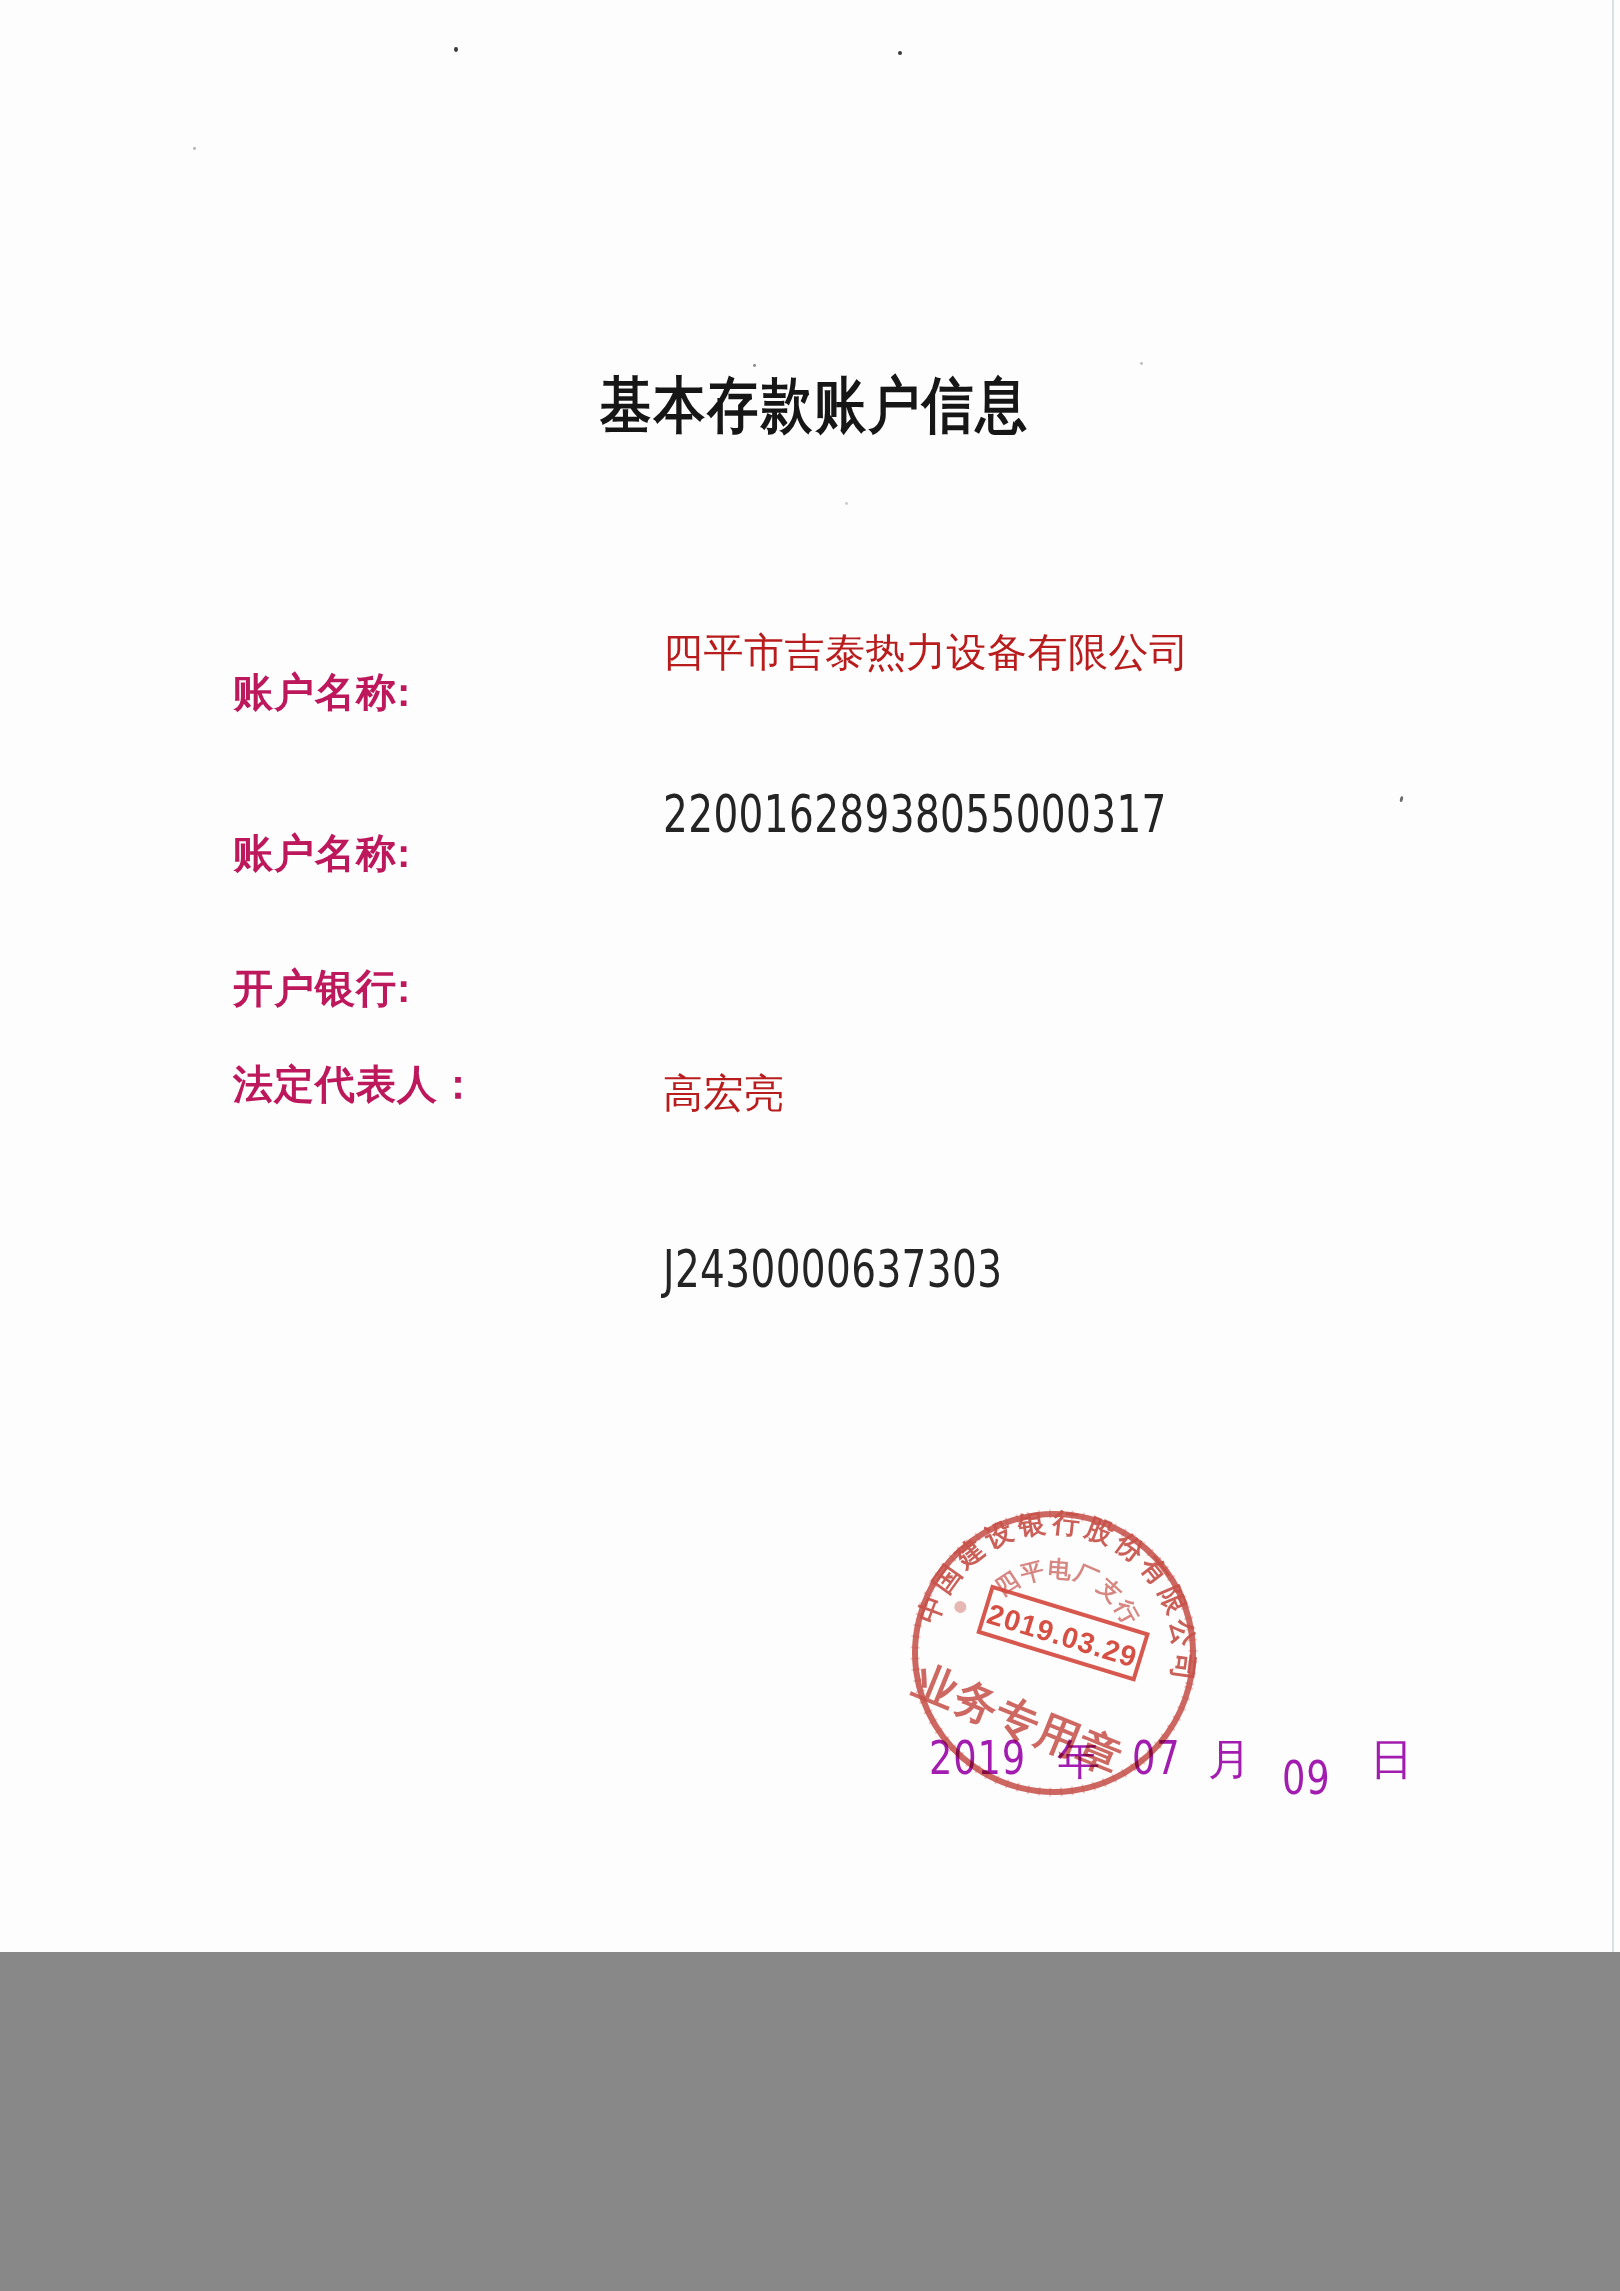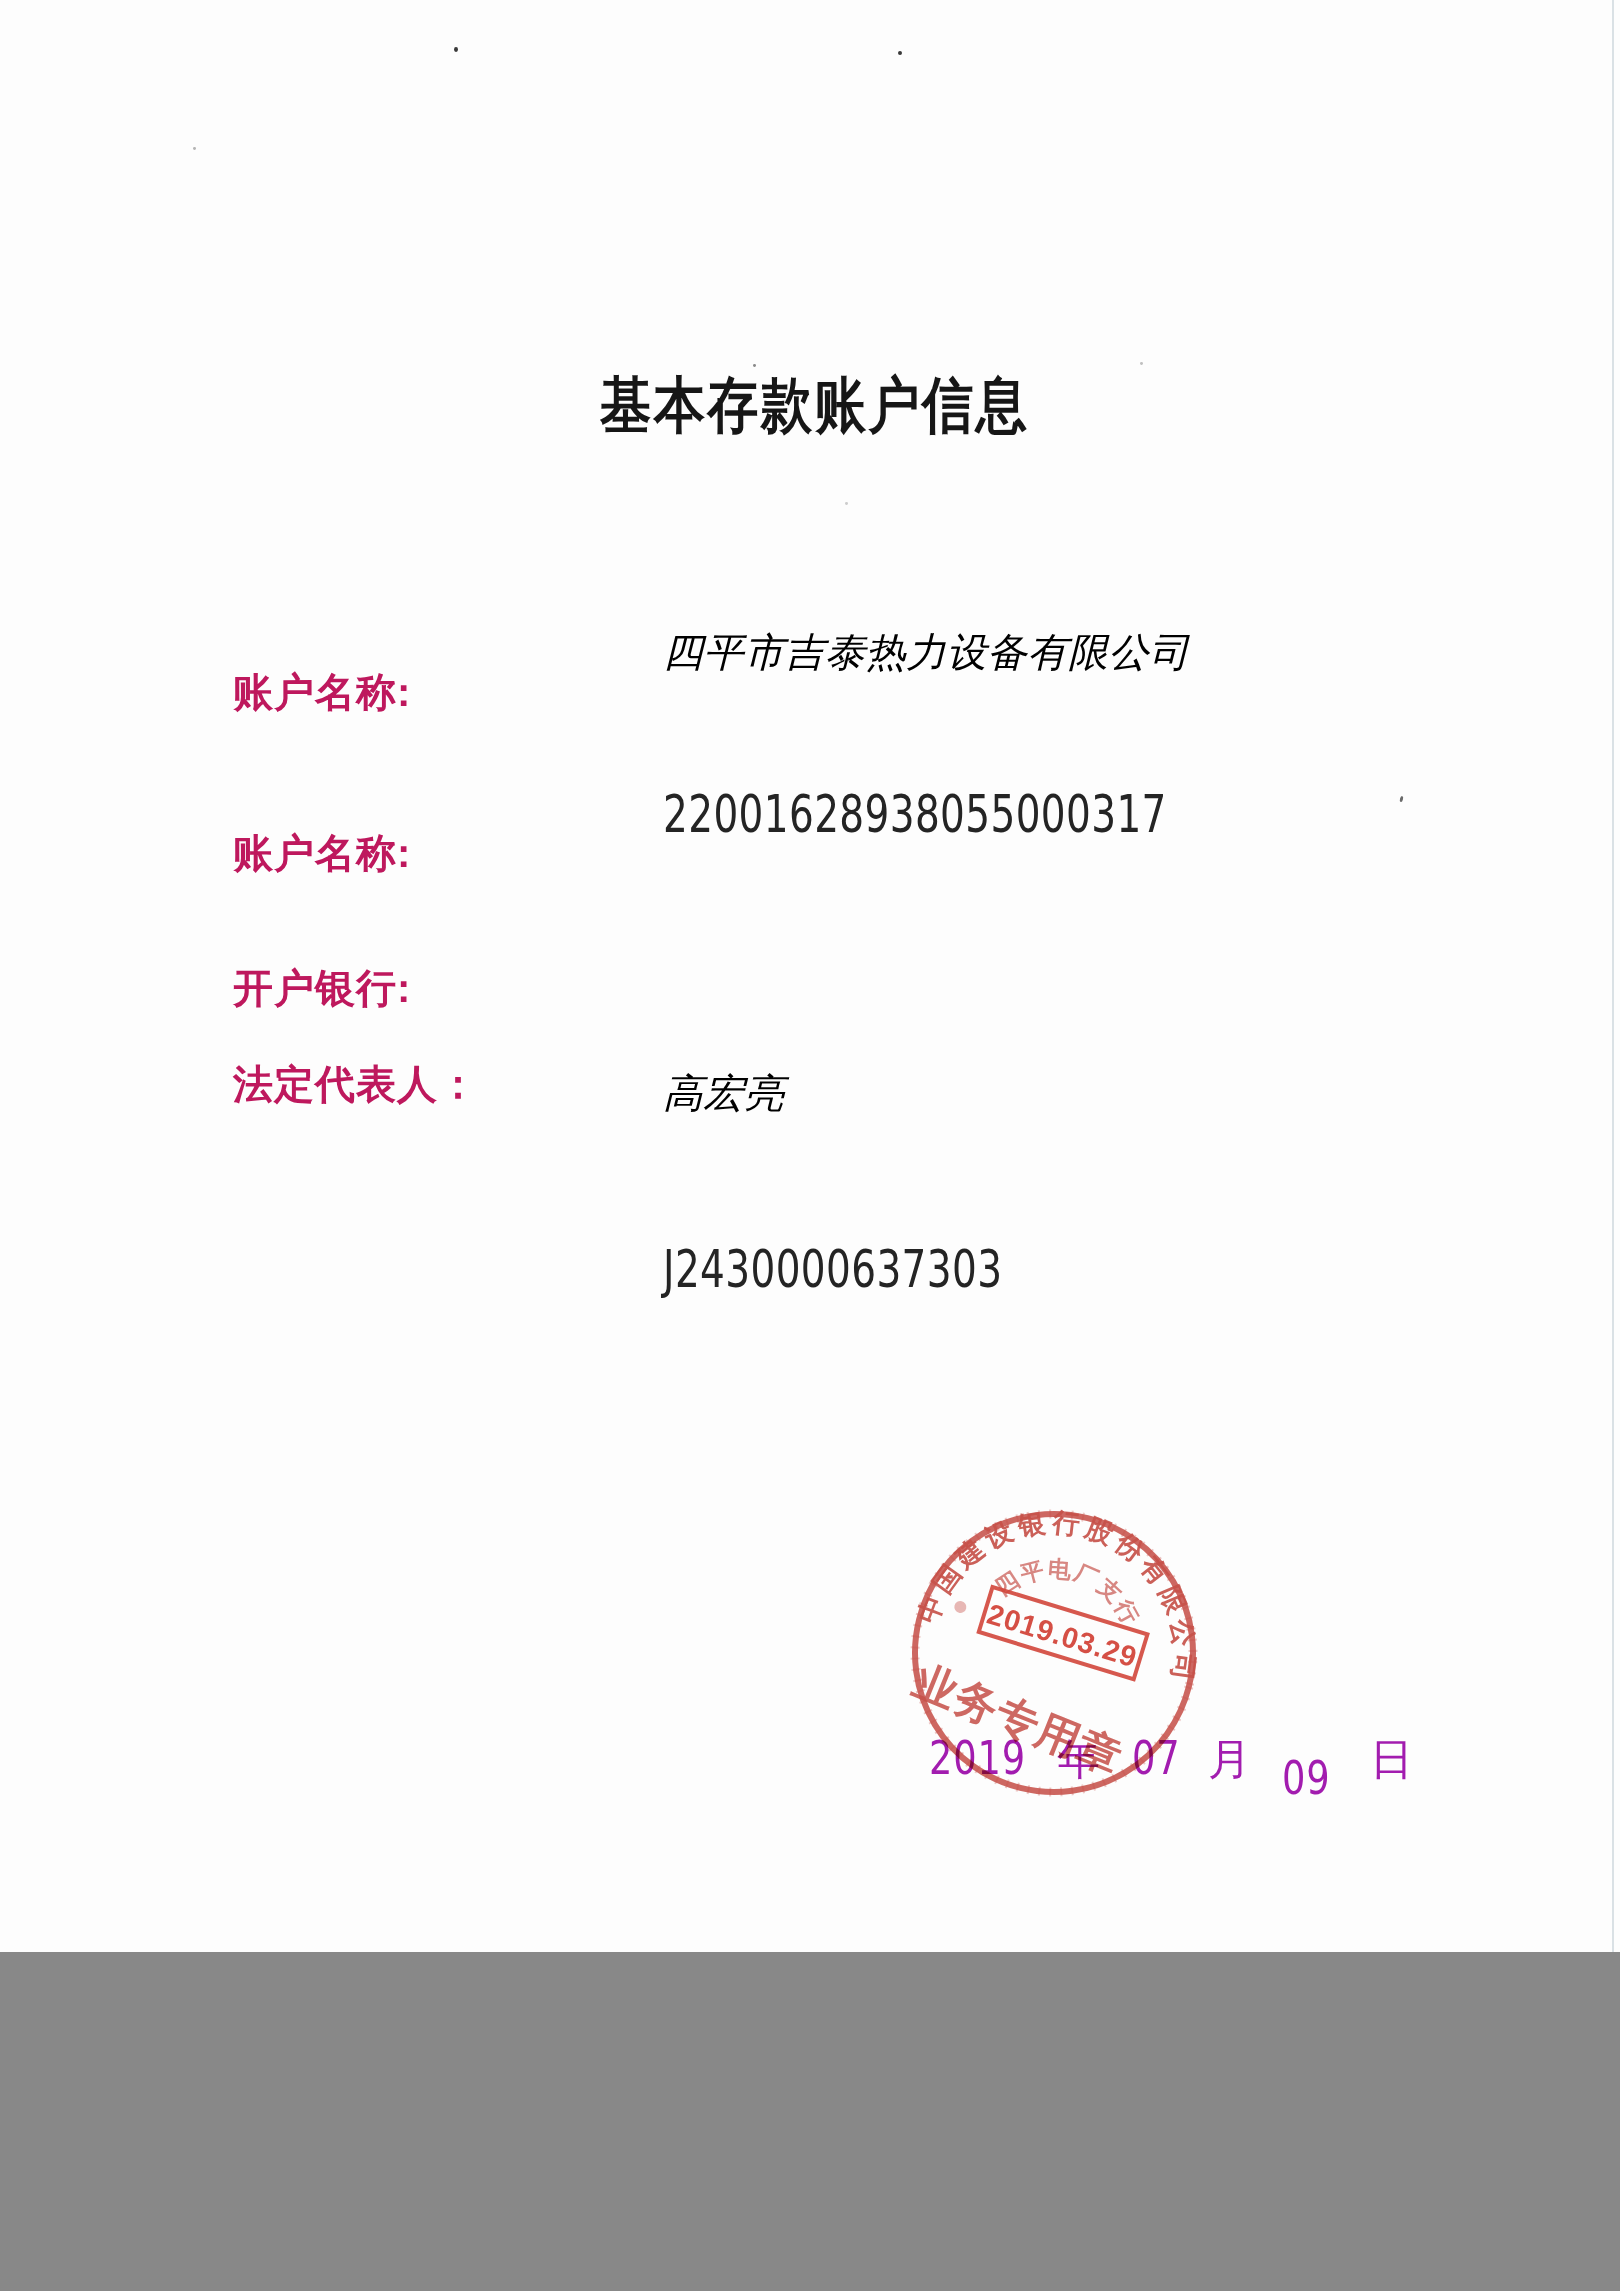--- a/index.html
+++ b/index.html
@@ -25,22 +25,21 @@
     font-weight:700;
     font-size:40px;
     letter-spacing:1px;
     color:#be185d;
     margin-top:36px;
   }
   .val{
     font-weight:500;
     font-size:40px;
     letter-spacing:0.5px;
-    color:#000000;
-    font-style:italic;
+    color:#b91c1c;
   }
   .num{
     font-family:"DejaVu Sans",sans-serif;
     font-weight:500;
     font-size:52px;
     letter-spacing:0.5px;
     color:#242424;
     transform:scaleX(.75);
     transform-origin:0 0;
   }

